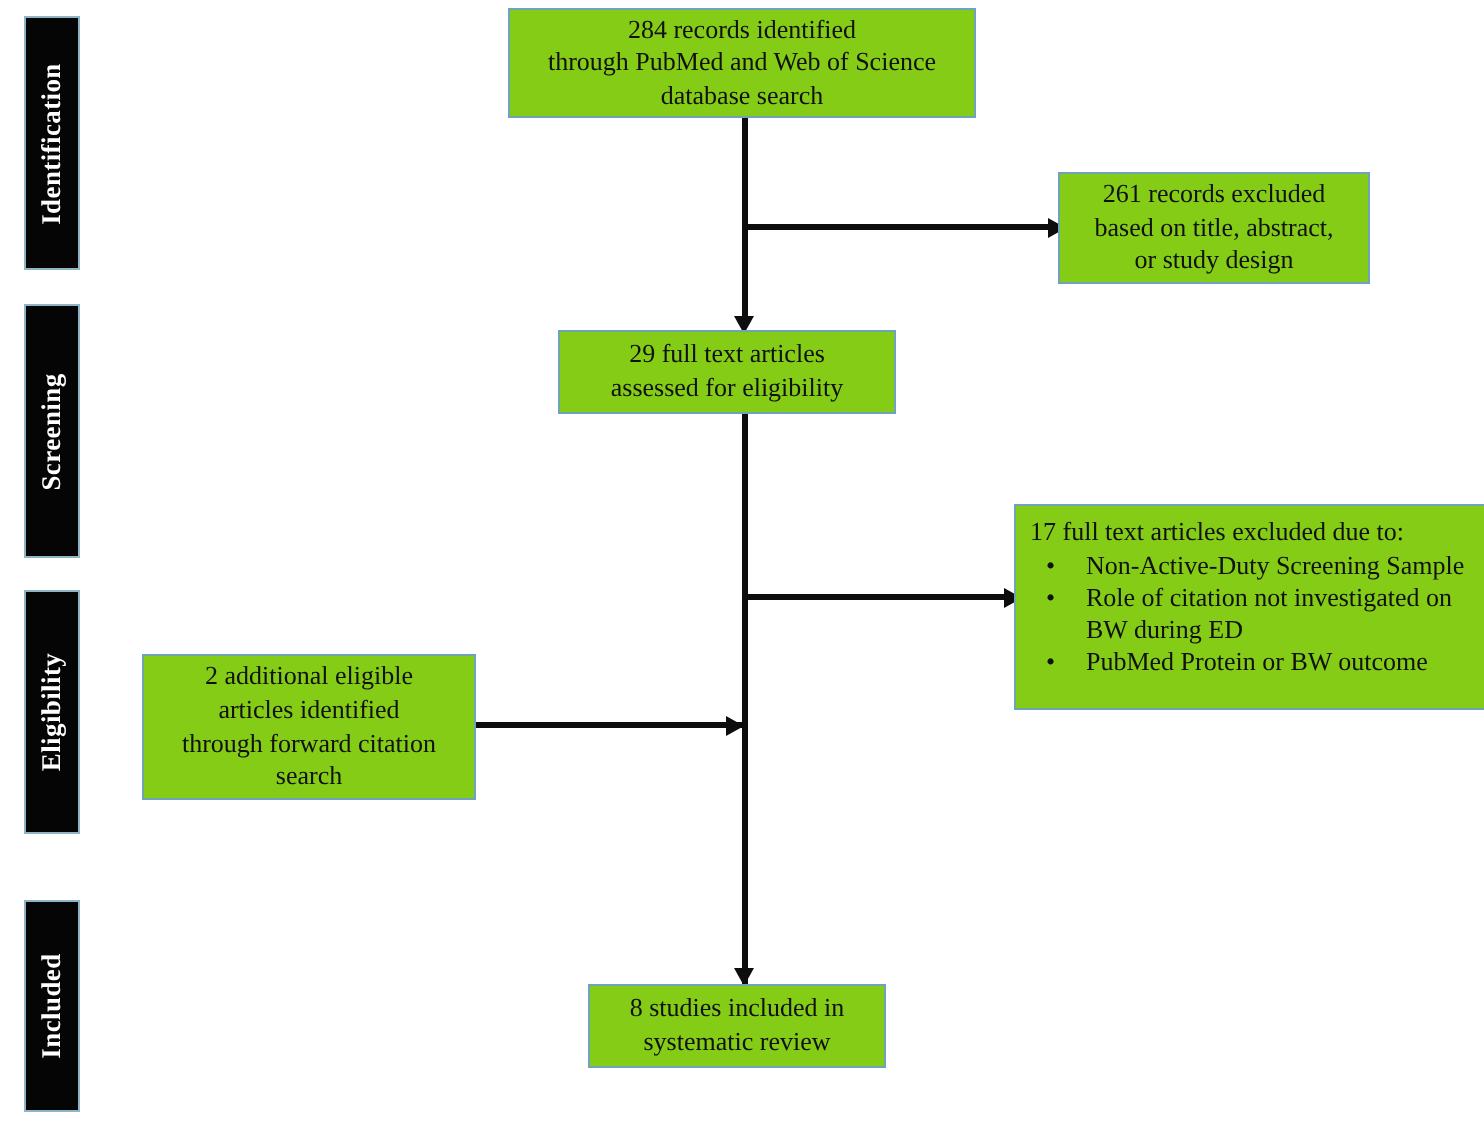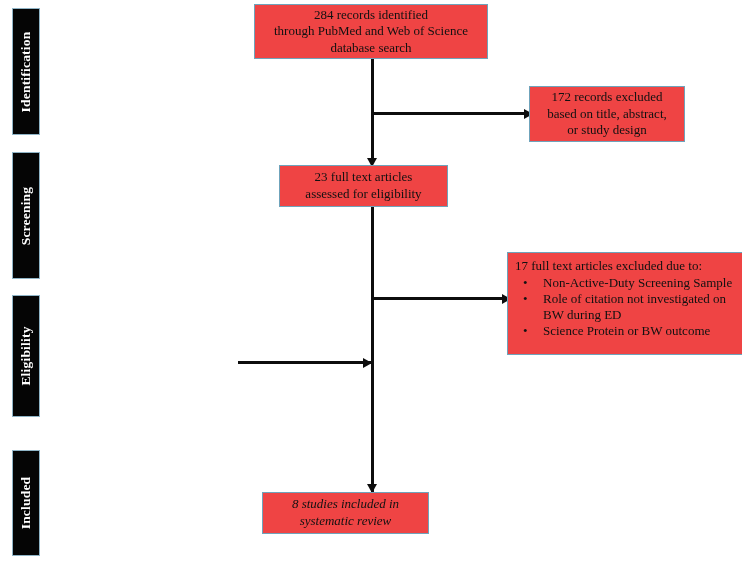--- a/index.html
+++ b/index.html
@@ -38,21 +38,21 @@
     font-family: "Liberation Serif", serif;
     font-weight: bold;
     font-size: 13.5px;
     letter-spacing: 0.2px;
   }
 
   
   .flow-box {
     position: absolute;
     box-sizing: border-box;
-    background: #ef4444;
+    background: #84cc16;
     border: 1px solid #6fa3bb;
     display: flex;
     align-items: center;
     justify-content: center;
     text-align: center;
     font-family: "Liberation Serif", serif;
     font-size: 13px;
     line-height: 1.28;
     color: #111111;
     padding: 2px 4px;
@@ -154,47 +154,53 @@
   <div class="conn h" style="left:238px; top:361px; width:134px;"></div>
   <div class="arrowhead right" style="left:363px; top:358px;"></div>
 
   <div class="flow-box" style="left:254px; top:4px; width:234px; height:55px;">
     <span class="box-text">284 records identified
 through PubMed and Web of Science
 database search</span>
   </div>
 
   <div class="flow-box" style="left:529px; top:86px; width:156px; height:56px;">
-    <span class="box-text">172 records excluded
+    <span class="box-text">261 records excluded
 based on title, abstract,
 or study design</span>
   </div>
 
   <div class="flow-box" style="left:279px; top:165px; width:169px; height:42px;">
-    <span class="box-text">23 full text articles
+    <span class="box-text">29 full text articles
 assessed for eligibility</span>
   </div>
 
   <div class="flow-box bulleted" style="left:507px; top:252px; width:246px; height:103px;">
     <span class="lead">17 full text articles excluded due to:</span>
     <ul>
       <li>
         <span class="bullet-dot">•</span>
         <span>Non-Active-Duty Screening Sample</span>
       </li>
       <li>
         <span class="bullet-dot">•</span>
         <span>Role of citation not investigated on BW during ED</span>
       </li>
       <li>
         <span class="bullet-dot">•</span>
-        <span>Science Protein or BW outcome</span>
+        <span>PubMed Protein or BW outcome</span>
       </li>
     </ul>
   </div>
 
-
-  <div class="flow-box" style="left:262px; top:492px; width:167px; height:42px;font-style:italic;">
+  <div class="flow-box" style="left:71px; top:327px; width:167px; height:73px;">
+    <span class="box-text">2 additional eligible
+articles identified
+through forward citation
+search</span>
+  </div>
+
+  <div class="flow-box" style="left:294px; top:492px; width:149px; height:42px;">
     <span class="box-text">8 studies included in
 systematic review</span>
   </div>
 
 </div>
 
 </body></html>

